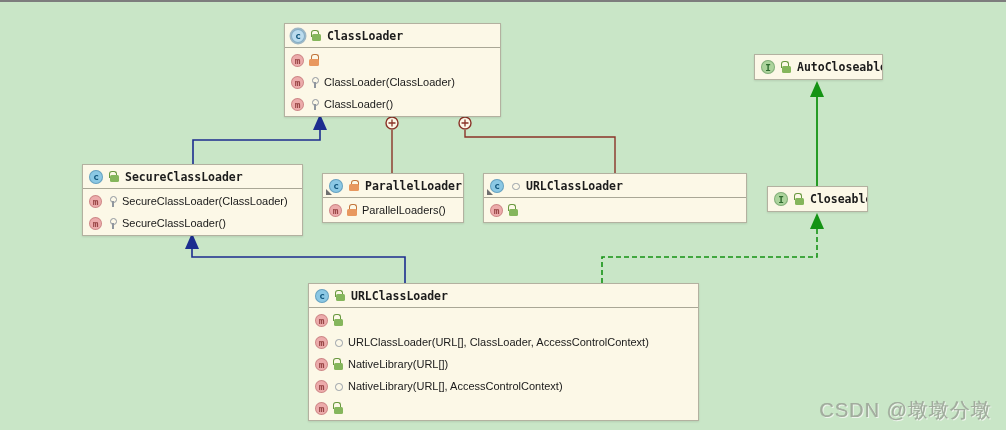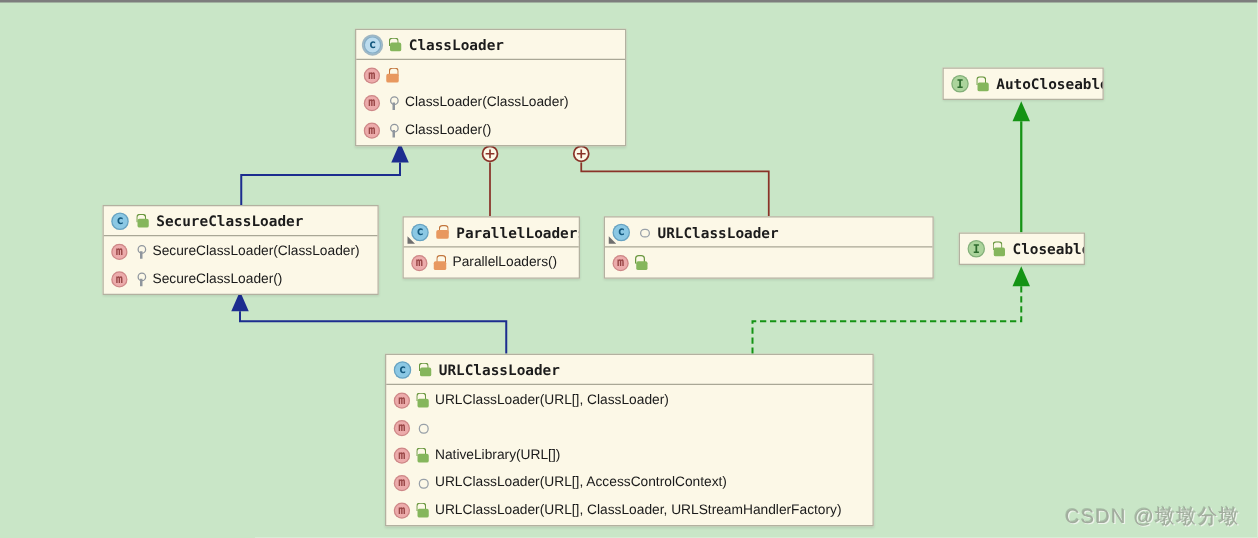--- a/index.html
+++ b/index.html
@@ -58,21 +58,21 @@
       background:#85b65c; border-radius:1.5px; }
   .vis.key::before { content:""; position:absolute; top:0.5px; left:2.5px; width:5px; height:5px;
       border:1.5px solid #8f969e; border-radius:50%; }
   .vis.key::after  { content:""; position:absolute; top:6px; left:5px; width:1.6px; height:5.5px; background:#8f969e; }
   .vis.pkg::before { content:""; position:absolute; top:3px; left:2px; width:5.5px; height:5.5px;
       border:1.5px solid #98a0a8; border-radius:50%; }
 
   
   .watermark {
     position:absolute; right:14px; bottom:6px;
-    font-size:16px; letter-spacing:1px; color:#a2ac9e;
+    font-size:20px; letter-spacing:1px; color:#a2ac9e;
     text-shadow:1px 1px 0 #eef4ec, -0.5px -0.5px 0 rgba(110,120,110,.35);
   }
 </style>
 </head>
 <body>
 
 <div class="canvas">
   <div class="top-line"></div>
 
   <svg class="edges" viewBox="0 0 1006 430">
@@ -190,38 +190,37 @@
   <div class="uml-box with-body" style="left:308px; top:283px; width:391px;">
     <div class="uml-header">
       <span class="badge class">c</span>
       <span class="vis lock-green"></span>
       <span>URLClassLoader</span>
     </div>
     <div class="uml-body">
       <div class="uml-row">
         <span class="badge method">m</span>
         <span class="vis lock-green"></span>
-        <span>URLClassLoader(URL[], ClassLoader)</span>
       </div>
       <div class="uml-row">
         <span class="badge method">m</span>
         <span class="vis pkg"></span>
+        <span>URLClassLoader(URL[], ClassLoader, AccessControlContext)</span>
       </div>
       <div class="uml-row">
         <span class="badge method">m</span>
         <span class="vis lock-green"></span>
         <span>NativeLibrary(URL[])</span>
       </div>
       <div class="uml-row">
         <span class="badge method">m</span>
         <span class="vis pkg"></span>
-        <span>URLClassLoader(URL[], AccessControlContext)</span>
-      </div>
-      <div class="uml-row">
-        <span class="badge method">m</span>
-        <span class="vis lock-green"></span>
-        <span>URLClassLoader(URL[], ClassLoader, URLStreamHandlerFactory)</span>
+        <span>NativeLibrary(URL[], AccessControlContext)</span>
+      </div>
+      <div class="uml-row">
+        <span class="badge method">m</span>
+        <span class="vis lock-green"></span>
       </div>
     </div>
   </div>
 
   <div class="watermark">CSDN @墩墩分墩</div>
 </div>
 
 </body></html>

